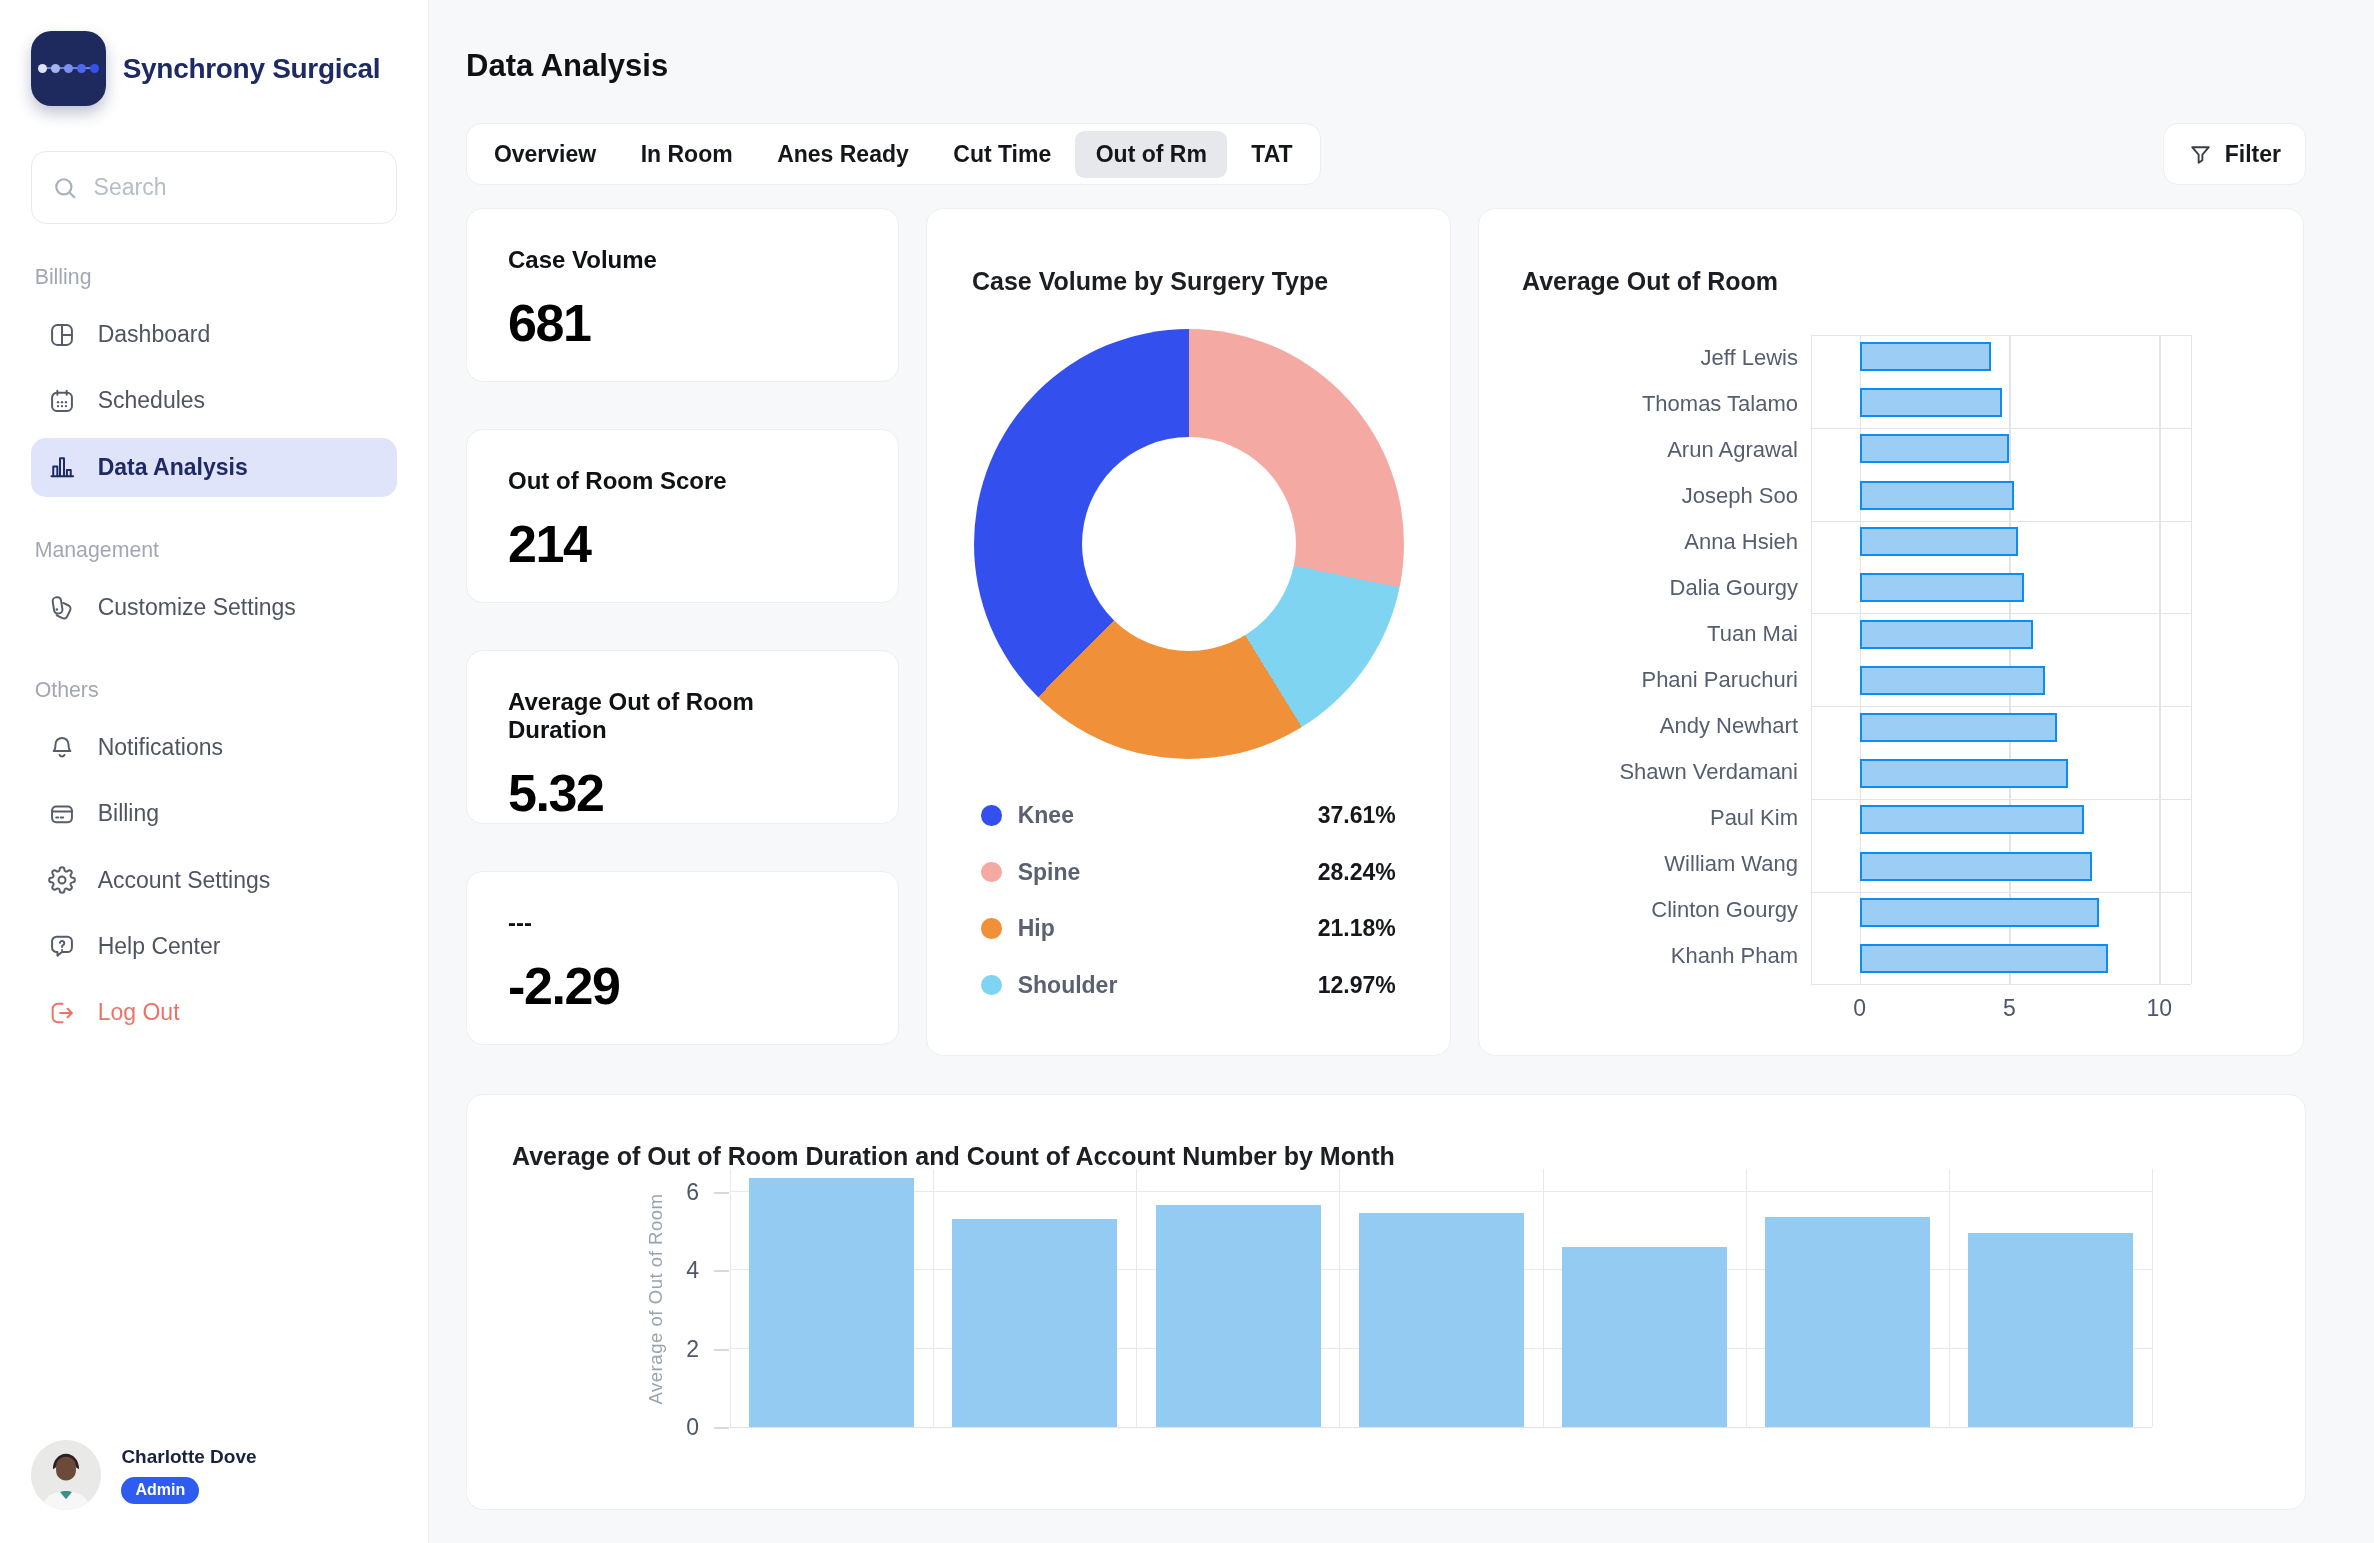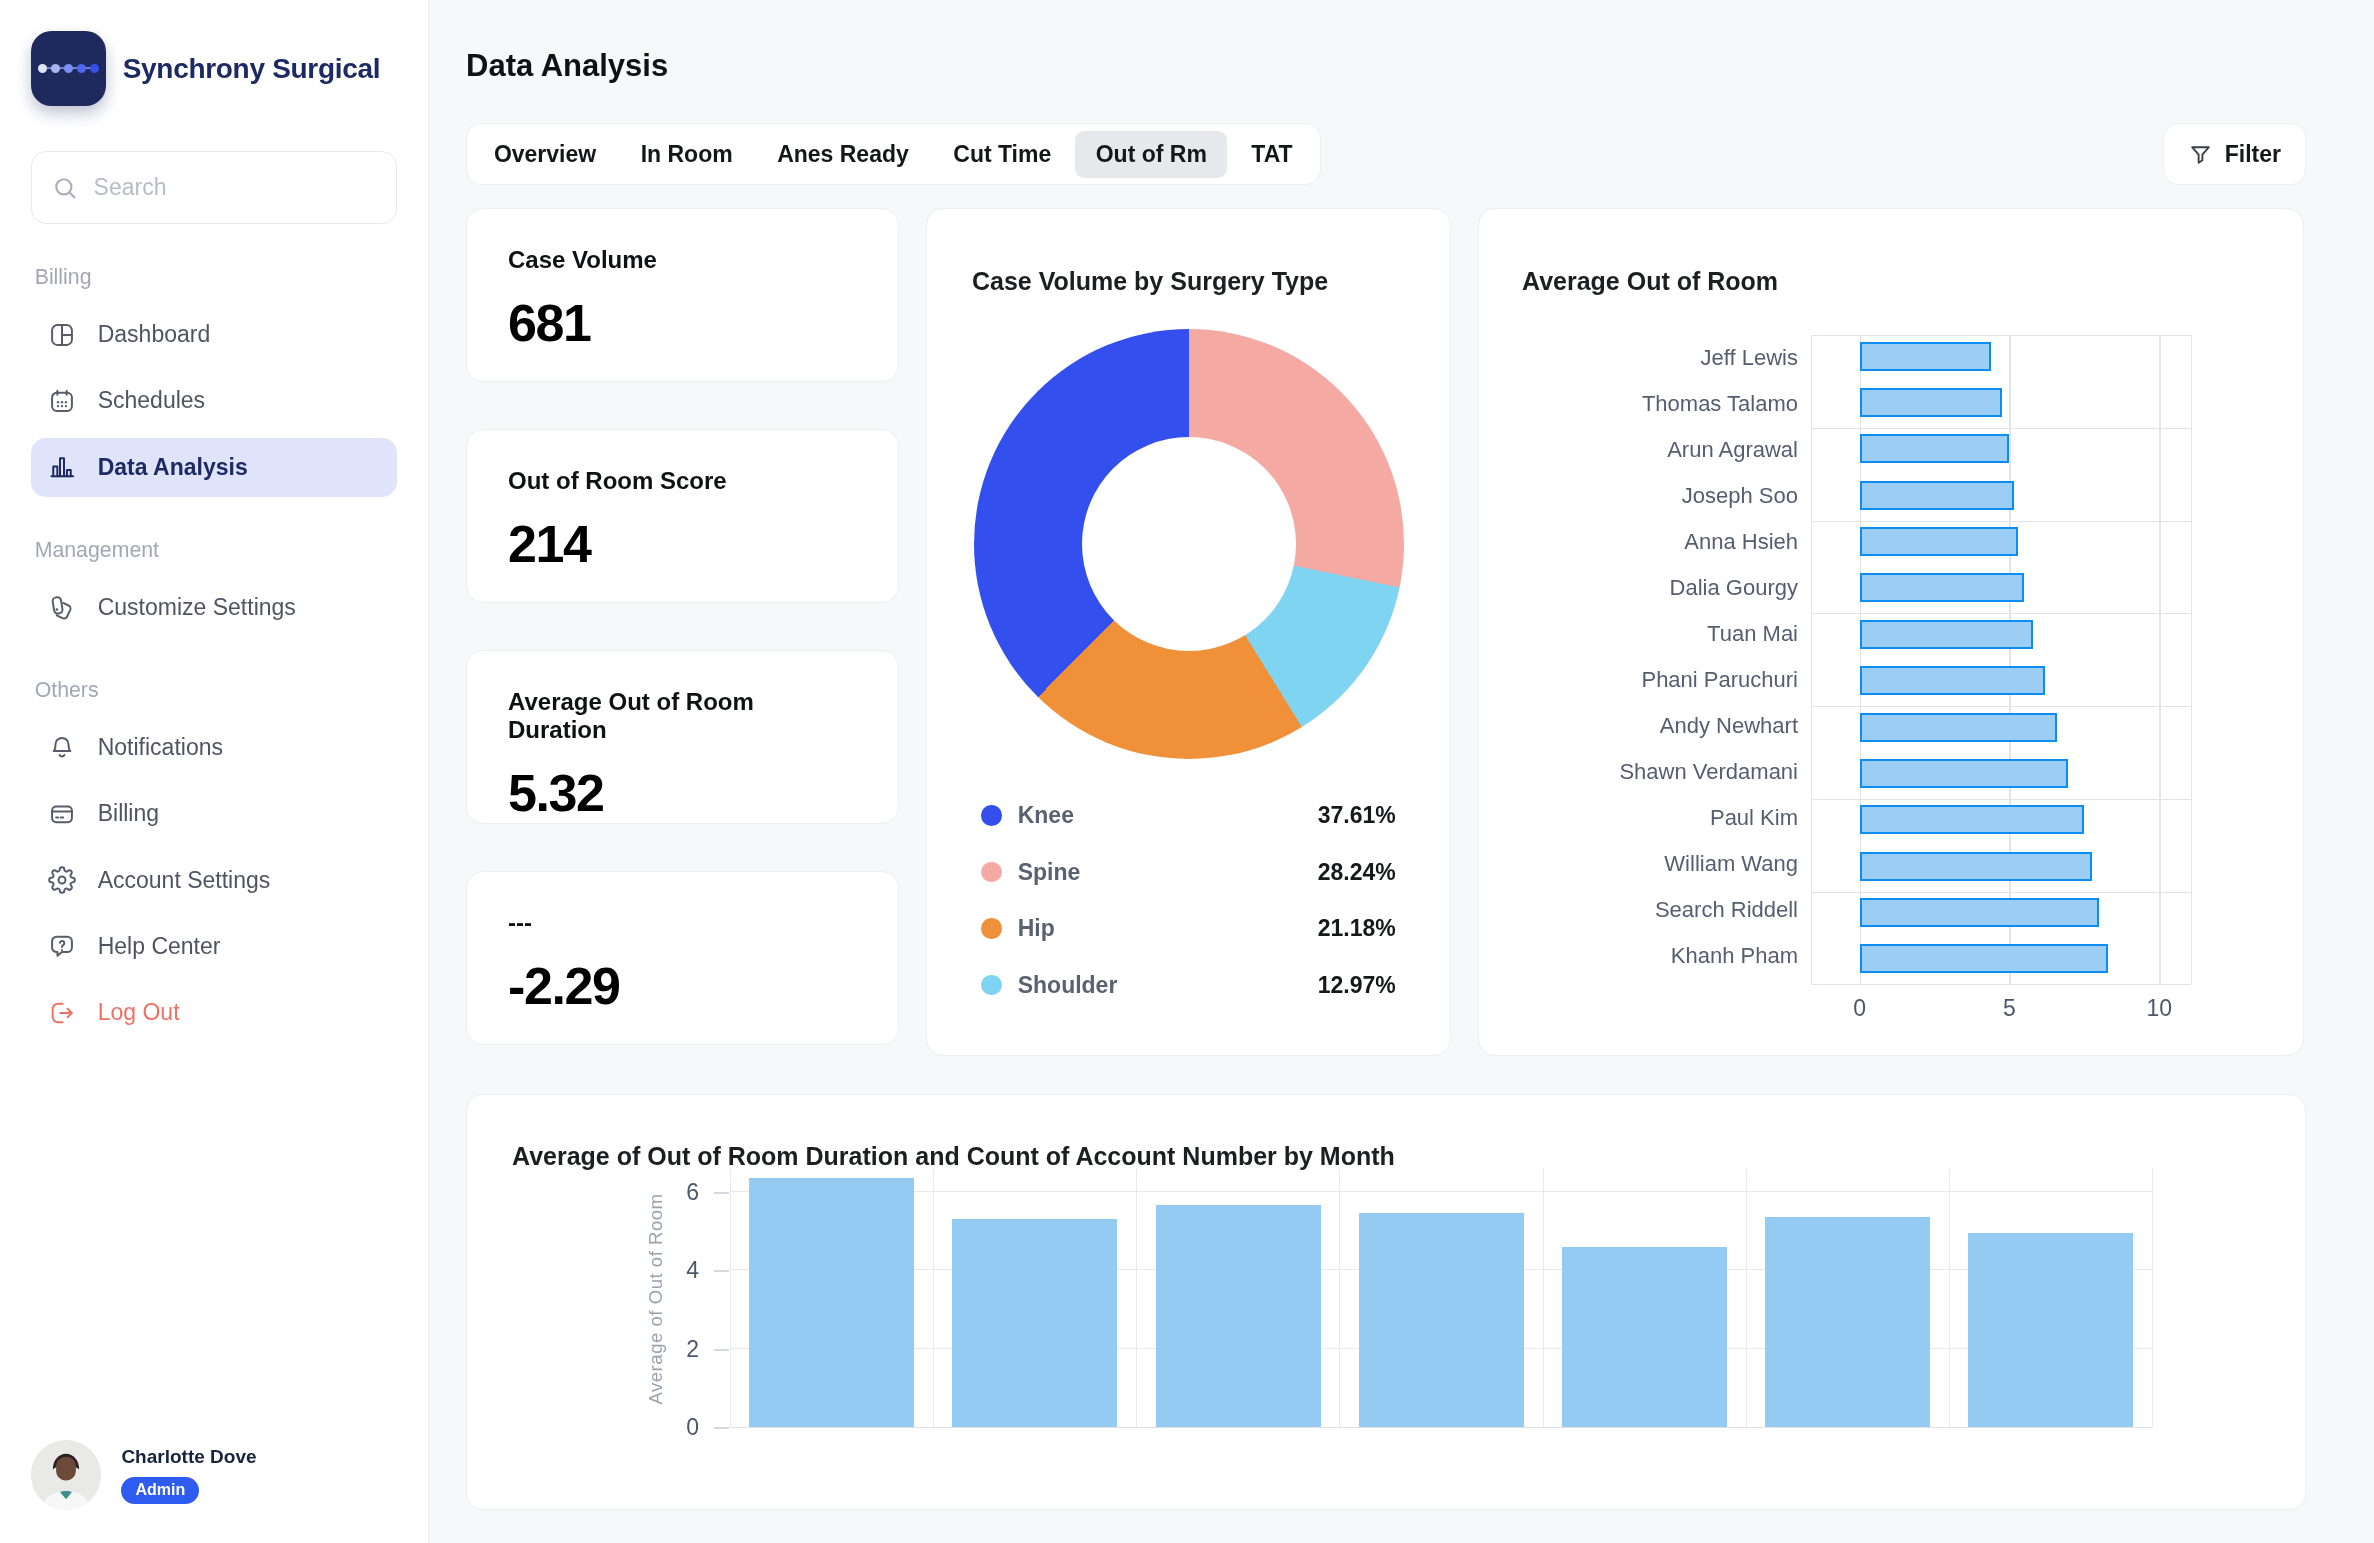--- a/index.html
+++ b/index.html
@@ -345,21 +345,21 @@
             <div class="hbar-label">Arun Agrawal</div>
             <div class="hbar-label">Joseph Soo</div>
             <div class="hbar-label">Anna Hsieh</div>
             <div class="hbar-label">Dalia Gourgy</div>
             <div class="hbar-label">Tuan Mai</div>
             <div class="hbar-label">Phani Paruchuri</div>
             <div class="hbar-label">Andy Newhart</div>
             <div class="hbar-label">Shawn Verdamani</div>
             <div class="hbar-label">Paul Kim</div>
             <div class="hbar-label">William Wang</div>
-            <div class="hbar-label">Search Riddell</div>
+            <div class="hbar-label">Clinton Gourgy</div>
             <div class="hbar-label">Khanh Pham</div>
           </div>
         <div class="hbar-plot" id="hbar-plot">
             <div class="grid-v" style="left: 0%;"></div>
             <div class="grid-v" style="left: 12.776%;"></div>
             <div class="grid-v" style="left: 52.2082%;"></div>
             <div class="grid-v" style="left: 91.6404%;"></div>
             <div class="grid-v" style="left: 100%;"></div>
             <div class="grid-h" style="top: 0px;"></div>
             <div class="grid-h" style="top: 93px;"></div>

